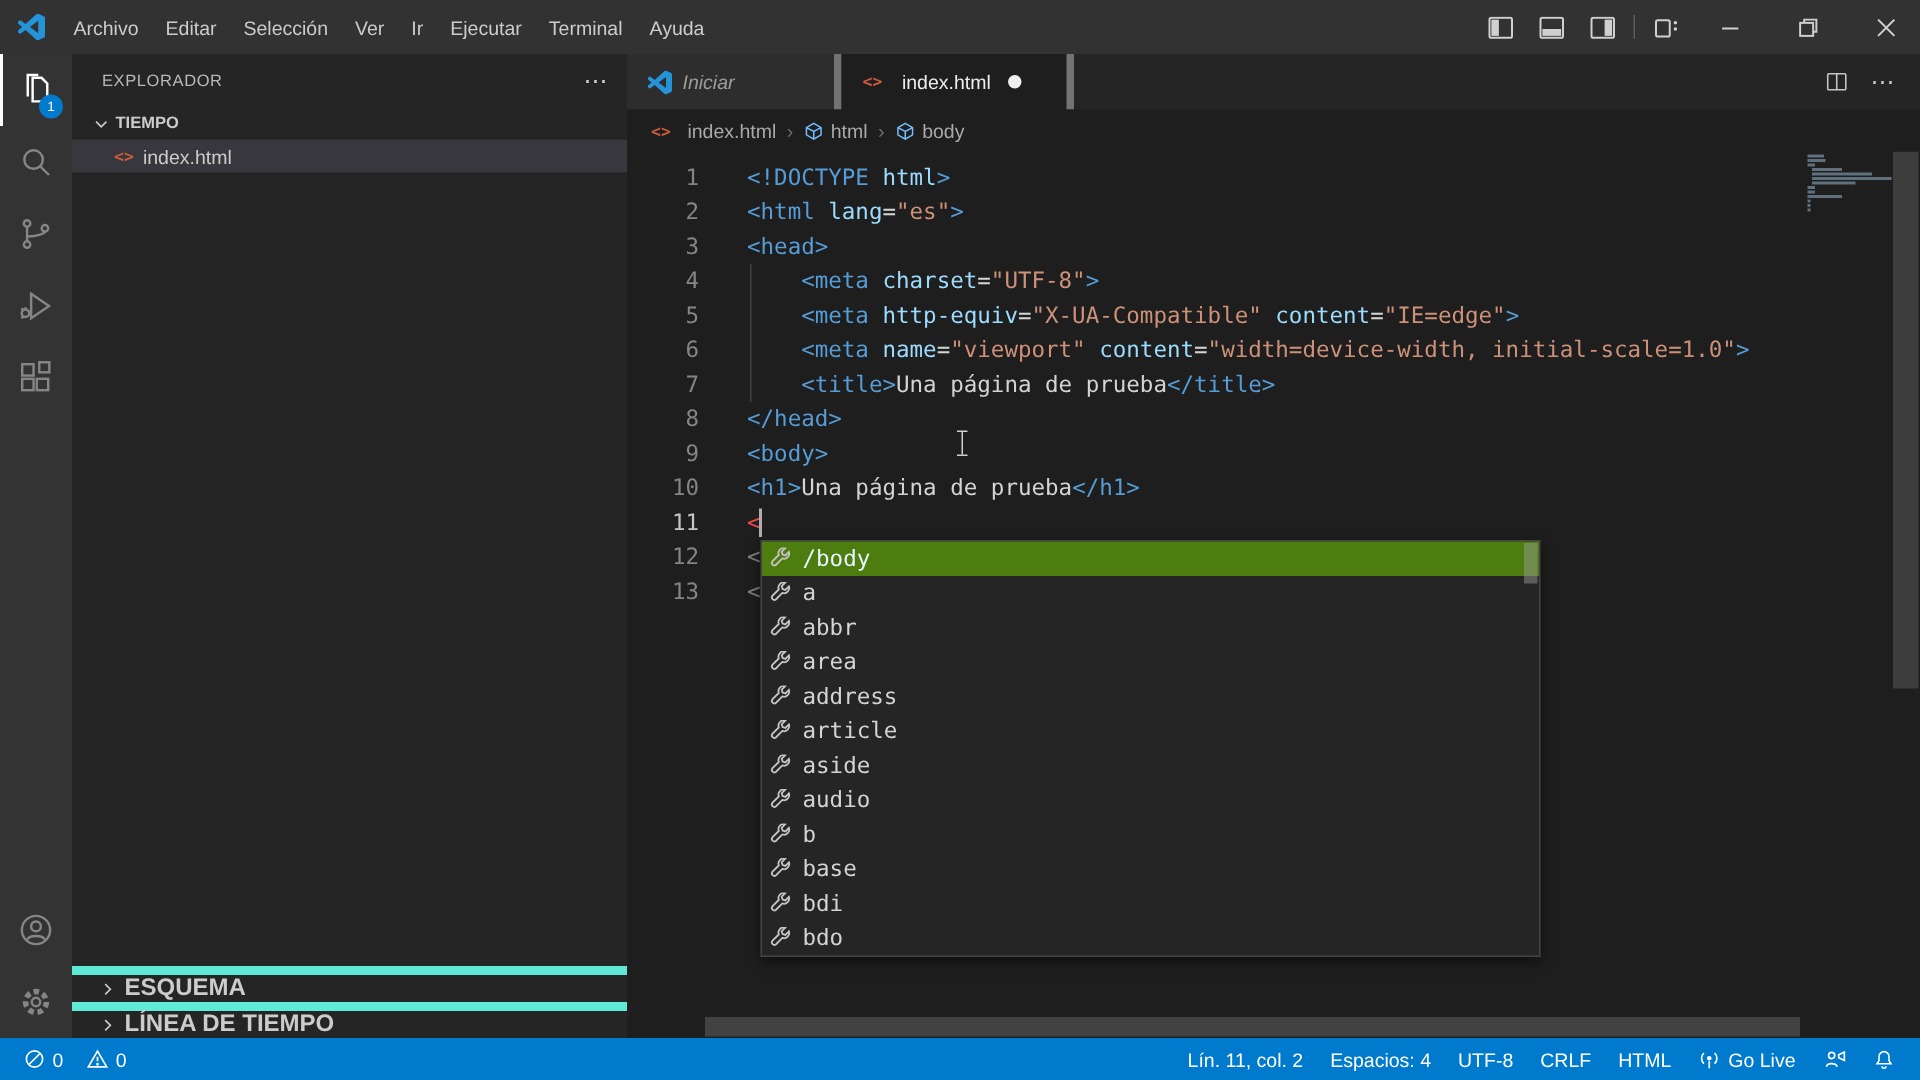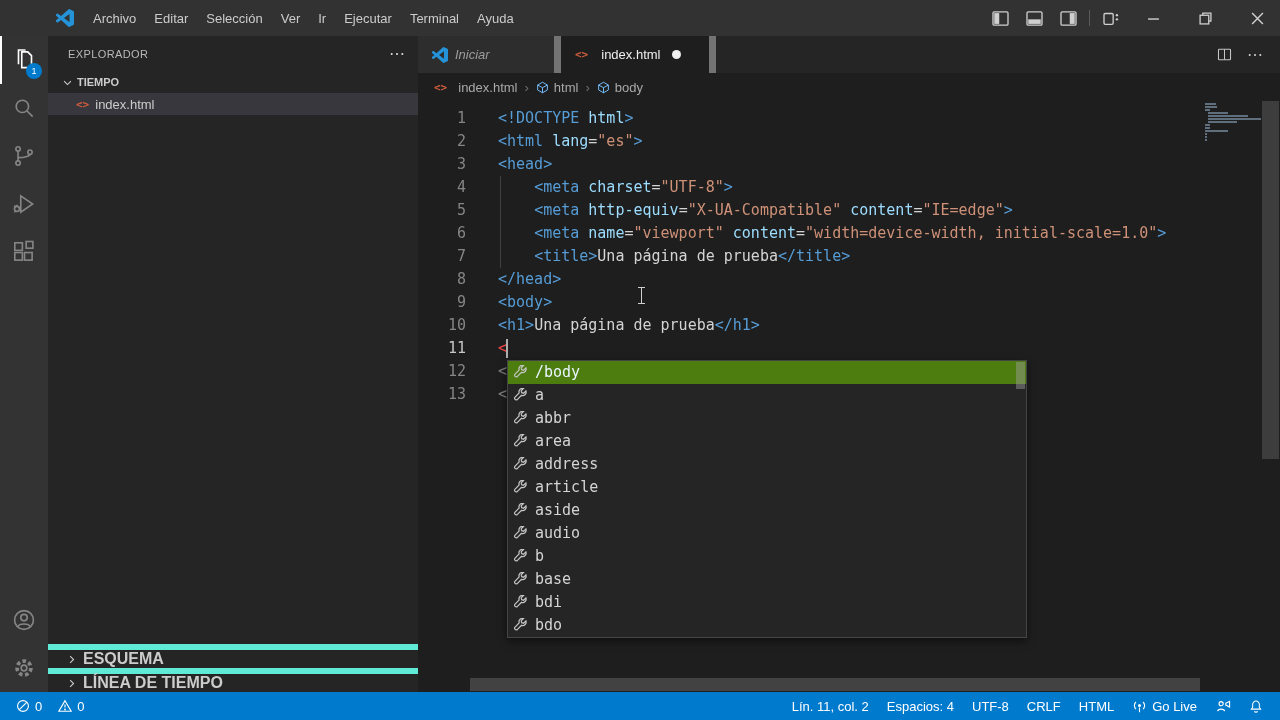--- a/index.html
+++ b/index.html
@@ -2,21 +2,21 @@
 <html><head>
 <meta charset="utf-8">
 <style>
   * { margin:0; padding:0; box-sizing:border-box; }
   html,body { width:1280px; height:720px; overflow:hidden; background:#1e1e1e;
               font-family:"Liberation Sans", sans-serif; -webkit-user-select:none; user-select:none; }
   svg { display:block; }
 
   
   .titlebar { position:relative; height:36px; background:#323233; display:flex; align-items:center;
-              color:#cccccc; font-size:13px;padding-left:44px; }
+              color:#cccccc; font-size:13px; }
   .tb-logo { margin:0 10px 0 12px; }
   .menu-item { padding:0 9px; height:36px; display:flex; align-items:center; cursor:default; }
   .tb-title { position:absolute; left:50%; transform:translateX(-50%); color:#bdbdbd; white-space:nowrap; }
   .tb-controls { position:absolute; right:0; top:0; height:36px; display:flex; align-items:center; }
   .tb-ctrl { width:34px; height:36px; display:flex; align-items:center; justify-content:center; color:#d0d0d0; }
   .tb-sep { width:1px; height:16px; background:#5a5a5a; margin:0 4px; }
 
   
   .main { display:flex; height:656px; }
 
@@ -42,21 +42,21 @@
   .html-ico { font-family:"DejaVu Sans Mono", monospace; font-weight:bold; font-size:11px; color:#cc5c3c;
               margin-right:6px; }
   .sb-tree { flex:1; }
   .sb-bottom-row { height:24px; display:flex; align-items:center; border-top:6px solid #5eead4;
                    font-size:16px; font-weight:bold; color:#cccccc; padding-left:4px; cursor:pointer; }
   .sb-bottom-row .chev { margin:0 6px 0 14px; }
 
   
   .editorgroup { flex:1; display:flex; flex-direction:column; position:relative; background:#1e1e1e; }
   .tabbar { height:37px; background:#252526; display:flex; align-items:stretch; }
-  .tab { display:flex; align-items:center; gap:7px; padding:0 14px; font-size:13px; border-right:7px solid #737373; cursor:pointer; }
+  .tab { display:flex; align-items:center; gap:7px; padding:0 14px; font-size:13px; border-right:5px solid #737373; cursor:pointer; }
   .tab.preview { background:#2d2d2d; color:#9d9d9d; font-style:italic; min-width:143px; }
   .tab.active { background:#1e1e1e; color:#eeeeee; min-width:155px; }
   .tab-dot { width:9px; height:9px; border-radius:50%; background:#f0f0f0; margin-left:4px; }
   .editor-actions { margin-left:auto; display:flex; align-items:center; gap:14px; padding-right:16px; color:#c5c5c5; }
 
   .breadcrumbs { height:28px; display:flex; align-items:center; padding-left:16px; font-size:13px; color:#a9a9a9;
                  background:#1e1e1e; gap:5px; }
   .bc-sep { color:#6e6e6e; font-size:13px; margin:0 2px; }
   .bc-item { display:flex; align-items:center; gap:5px; cursor:pointer; }
   .cube-ico { color:#75beff; }

